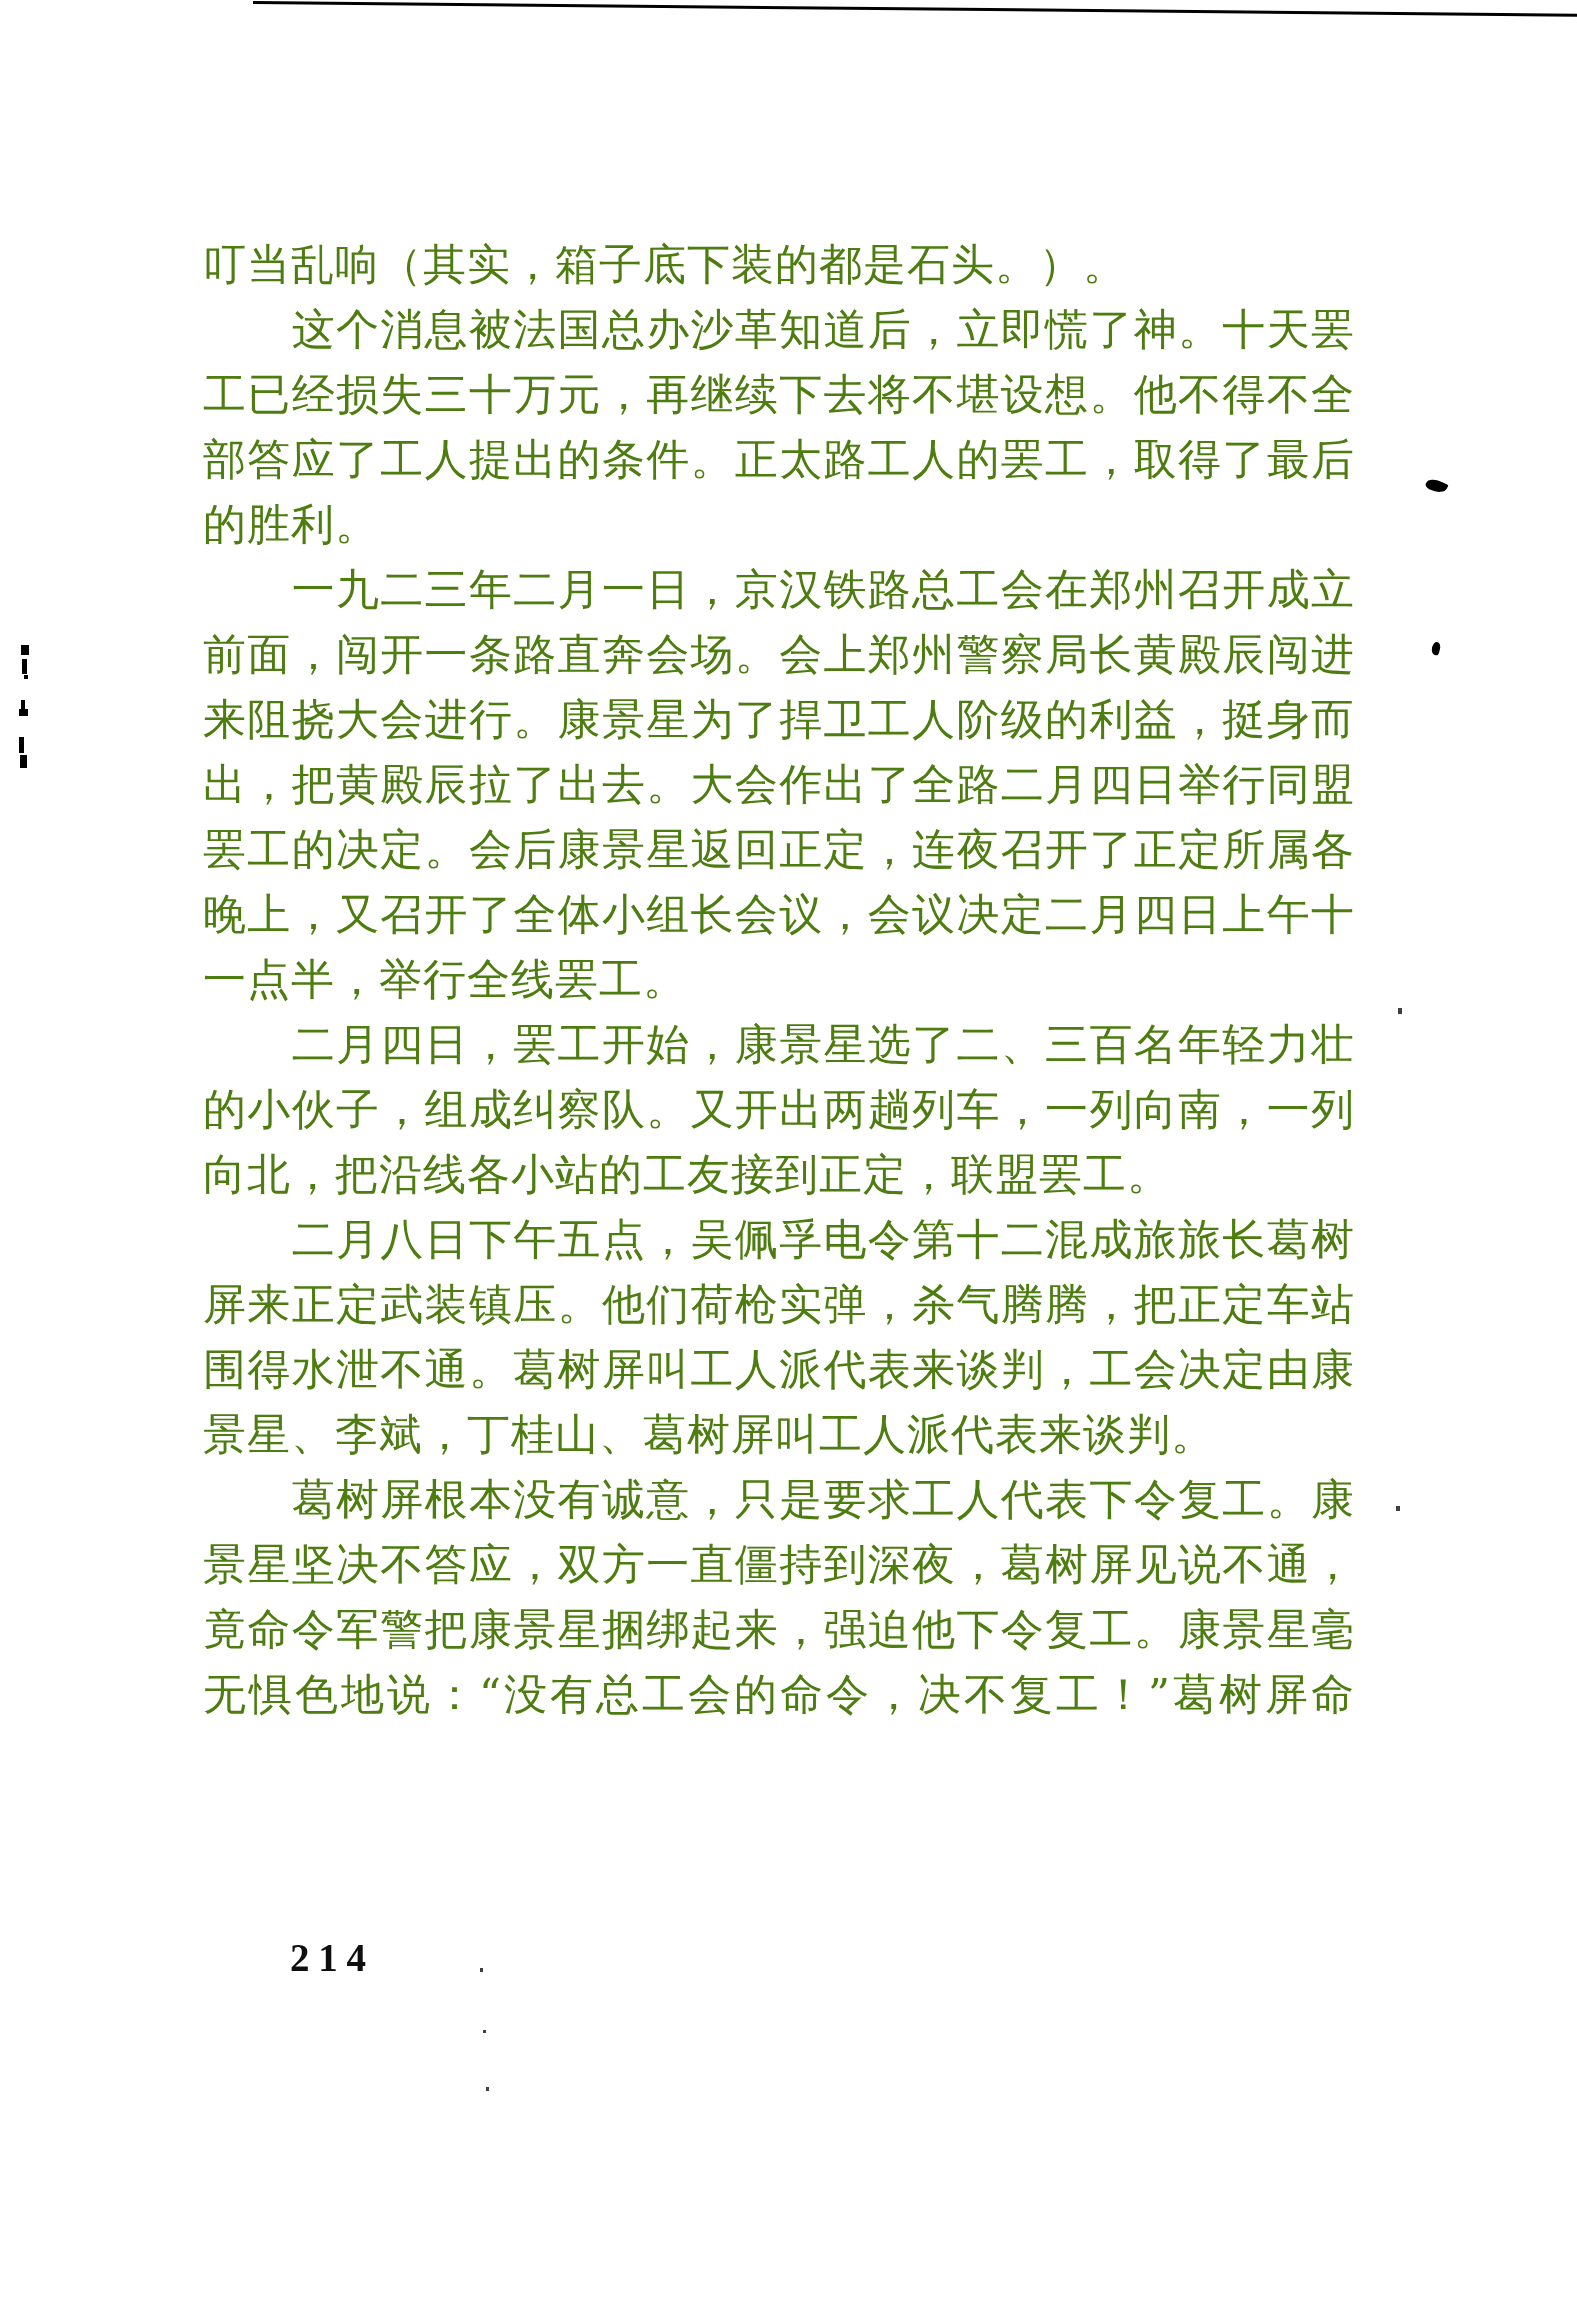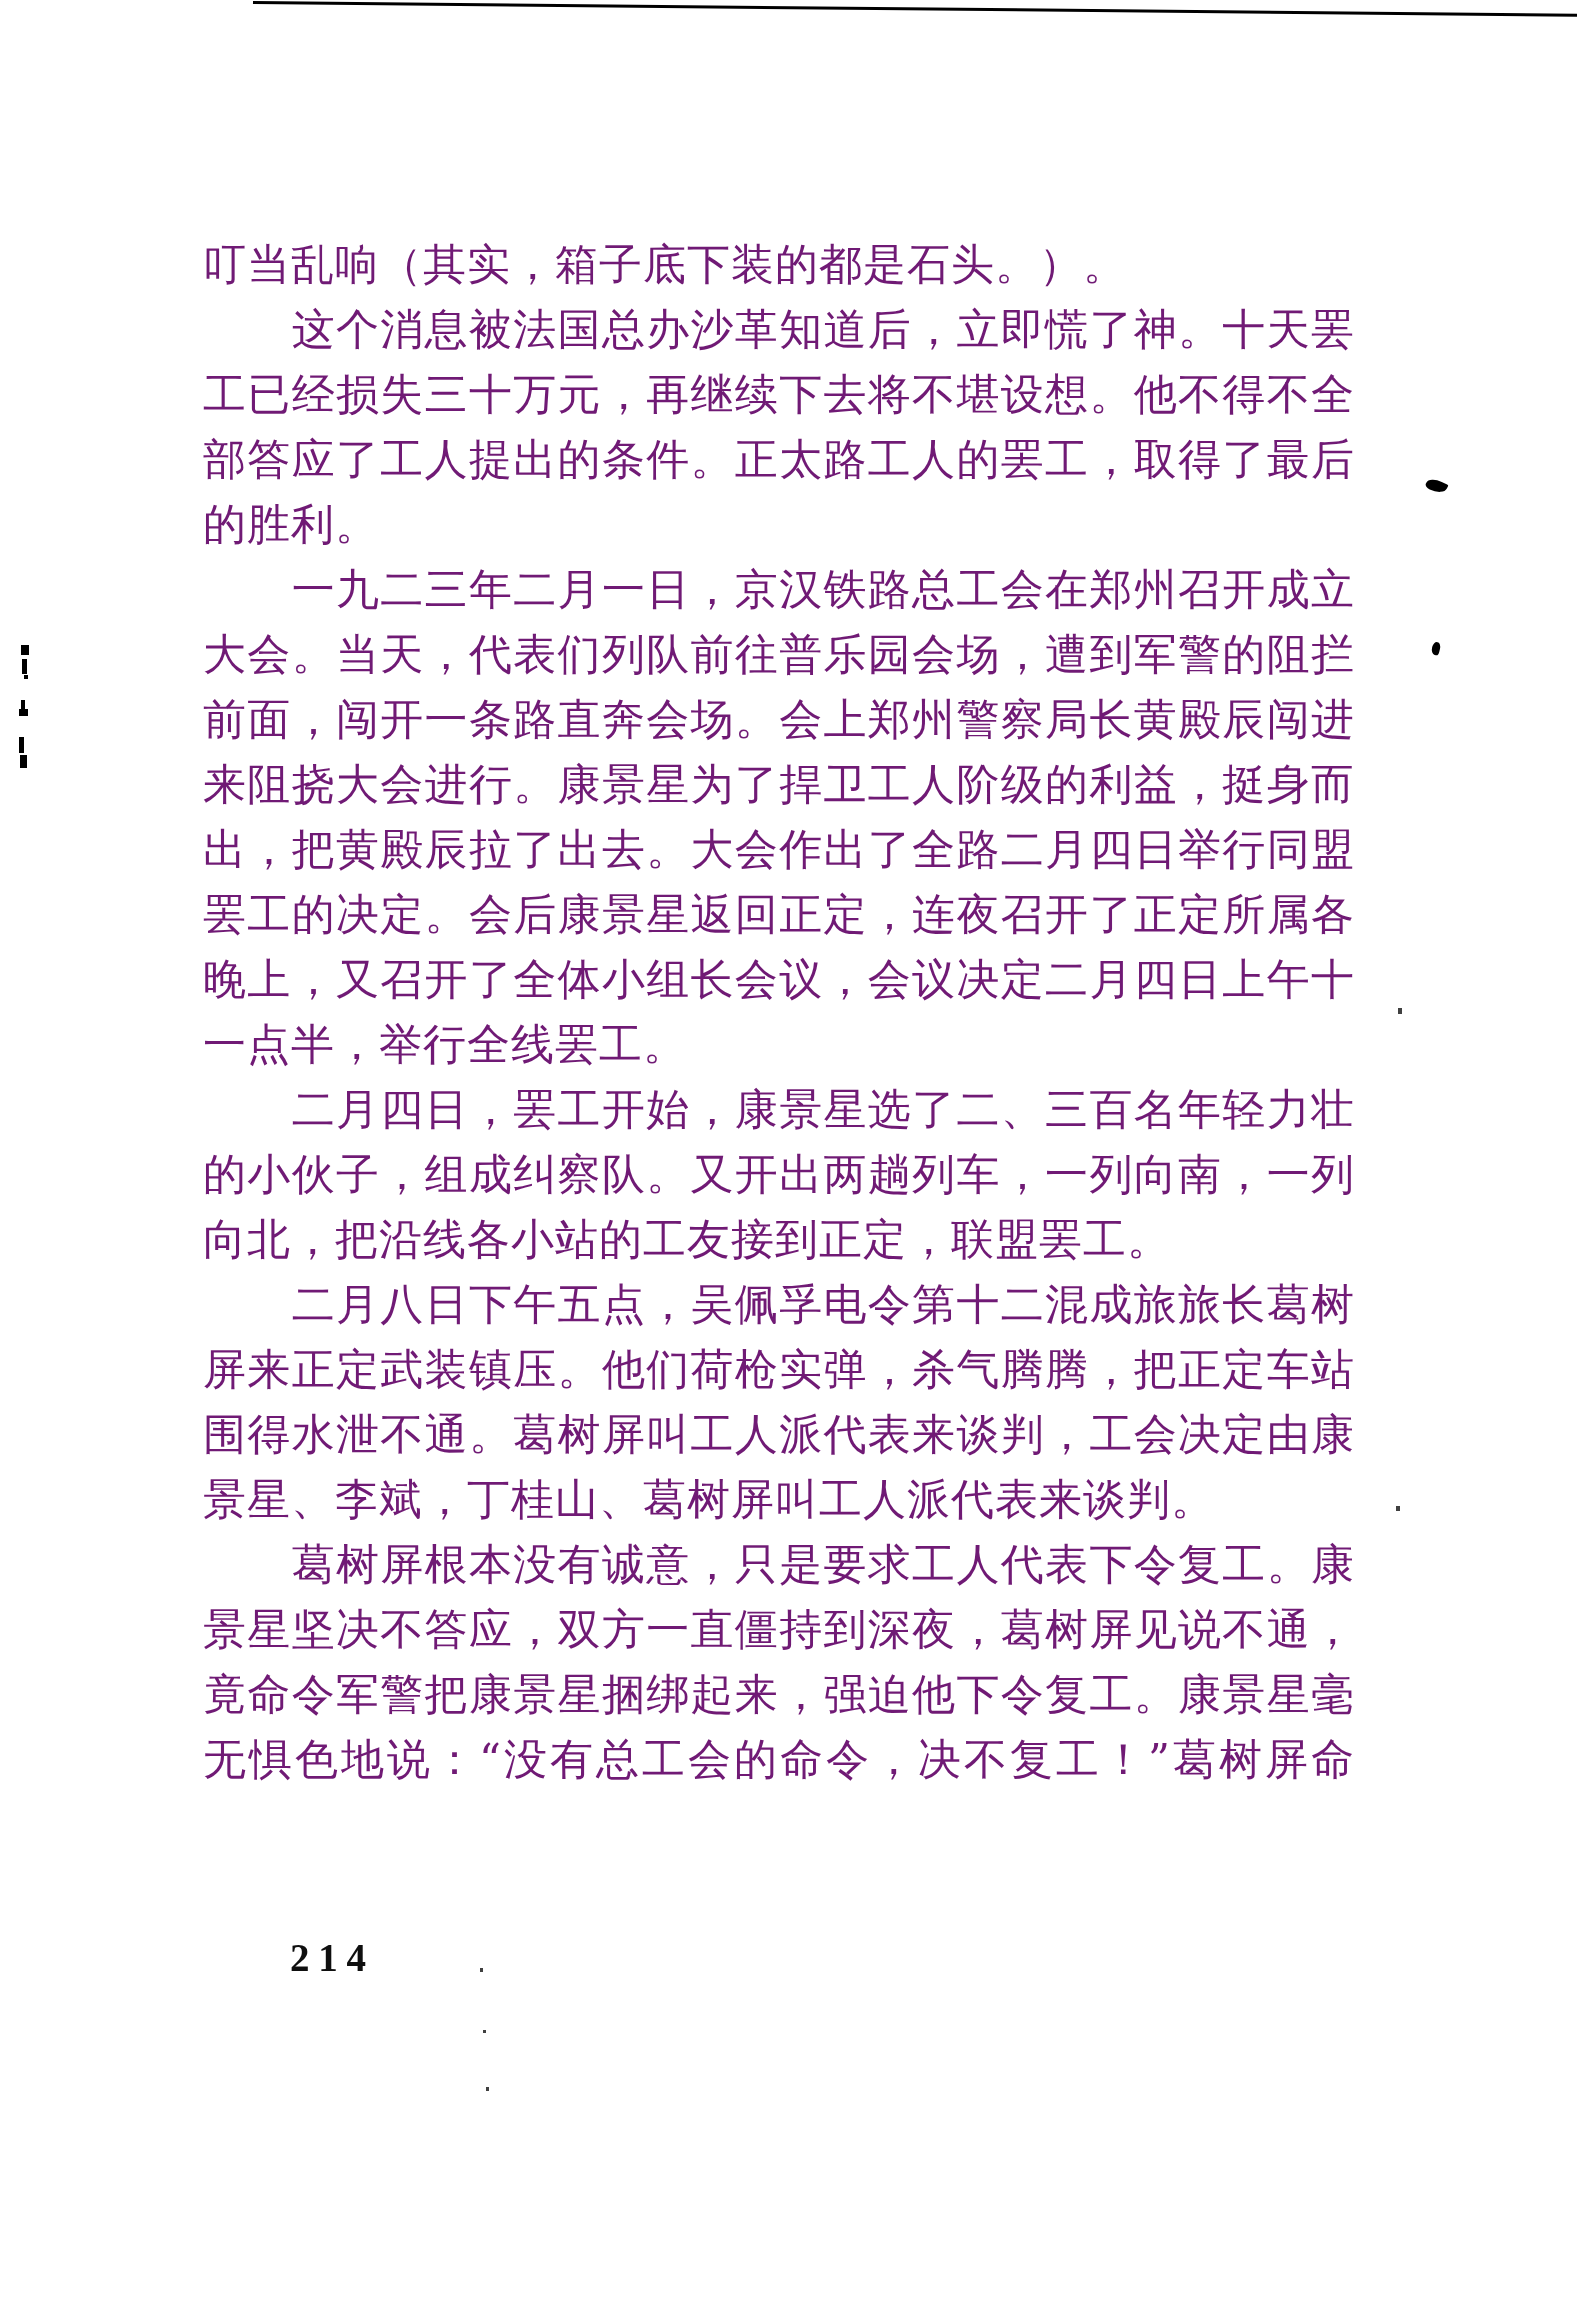--- a/index.html
+++ b/index.html
@@ -15,21 +15,21 @@
   .text-block {
     position: absolute;
     left: 203px;
     top: 232px;
     width: 1151px;
   }
   .line {
     height: 65px;
     line-height: 65px;
     font-size: 43px;
-    color: #701a75;
+    color: #4d7c0f;
     overflow: hidden;
     white-space: nowrap;
     text-align: left;
     letter-spacing: 1px;
   }
   .line.full {
     white-space: normal;
     text-align: justify;
     text-align-last: justify;
     letter-spacing: 0;
@@ -86,21 +86,20 @@
   <div class="speck op7" style="left:483px;top:2030px;width:2.9px;height:2.9px;"></div>
   <div class="speck op7" style="left:486px;top:2087px;width:2.9px;height:3.9px;"></div>
 
   <div class="text-block" id="text-block">
       <div class="line">叮当乱响（其实，箱子底下装的都是石头。）。</div>
       <div class="line full">　　这个消息被法国总办沙革知道后，立即慌了神。十天罢</div>
       <div class="line full">工已经损失三十万元，再继续下去将不堪设想。他不得不全</div>
       <div class="line full">部答应了工人提出的条件。正太路工人的罢工，取得了最后</div>
       <div class="line">的胜利。</div>
       <div class="line full">　　一九二三年二月一日，京汉铁路总工会在郑州召开成立</div>
-      <div class="line full">大会。当天，代表们列队前往普乐园会场，遭到军警的阻拦</div>
       <div class="line full">前面，闯开一条路直奔会场。会上郑州警察局长黄殿辰闯进</div>
       <div class="line full">来阻挠大会进行。康景星为了捍卫工人阶级的利益，挺身而</div>
       <div class="line full">出，把黄殿辰拉了出去。大会作出了全路二月四日举行同盟</div>
       <div class="line full">罢工的决定。会后康景星返回正定，连夜召开了正定所属各</div>
       <div class="line full">晚上，又召开了全体小组长会议，会议决定二月四日上午十</div>
       <div class="line">一点半，举行全线罢工。</div>
       <div class="line full">　　二月四日，罢工开始，康景星选了二、三百名年轻力壮</div>
       <div class="line full">的小伙子，组成纠察队。又开出两趟列车，一列向南，一列</div>
       <div class="line">向北，把沿线各小站的工友接到正定，联盟罢工。</div>
       <div class="line full">　　二月八日下午五点，吴佩孚电令第十二混成旅旅长葛树</div>

